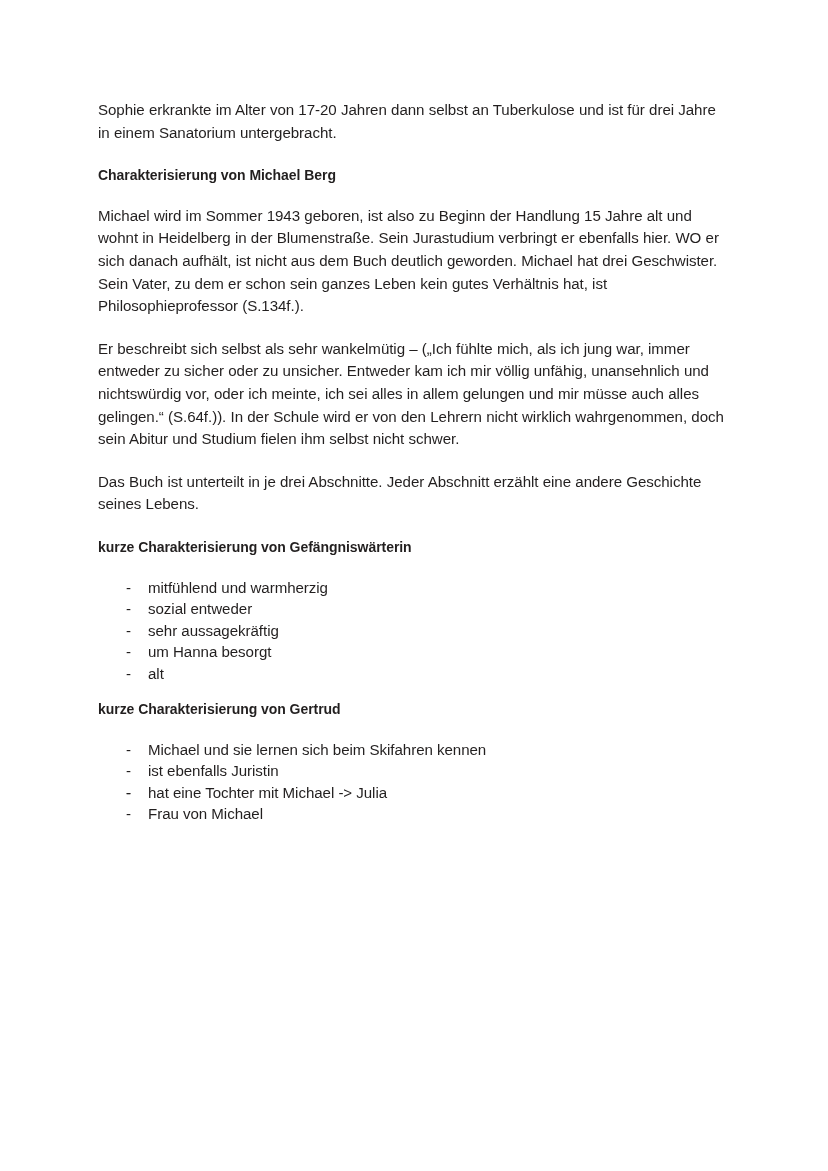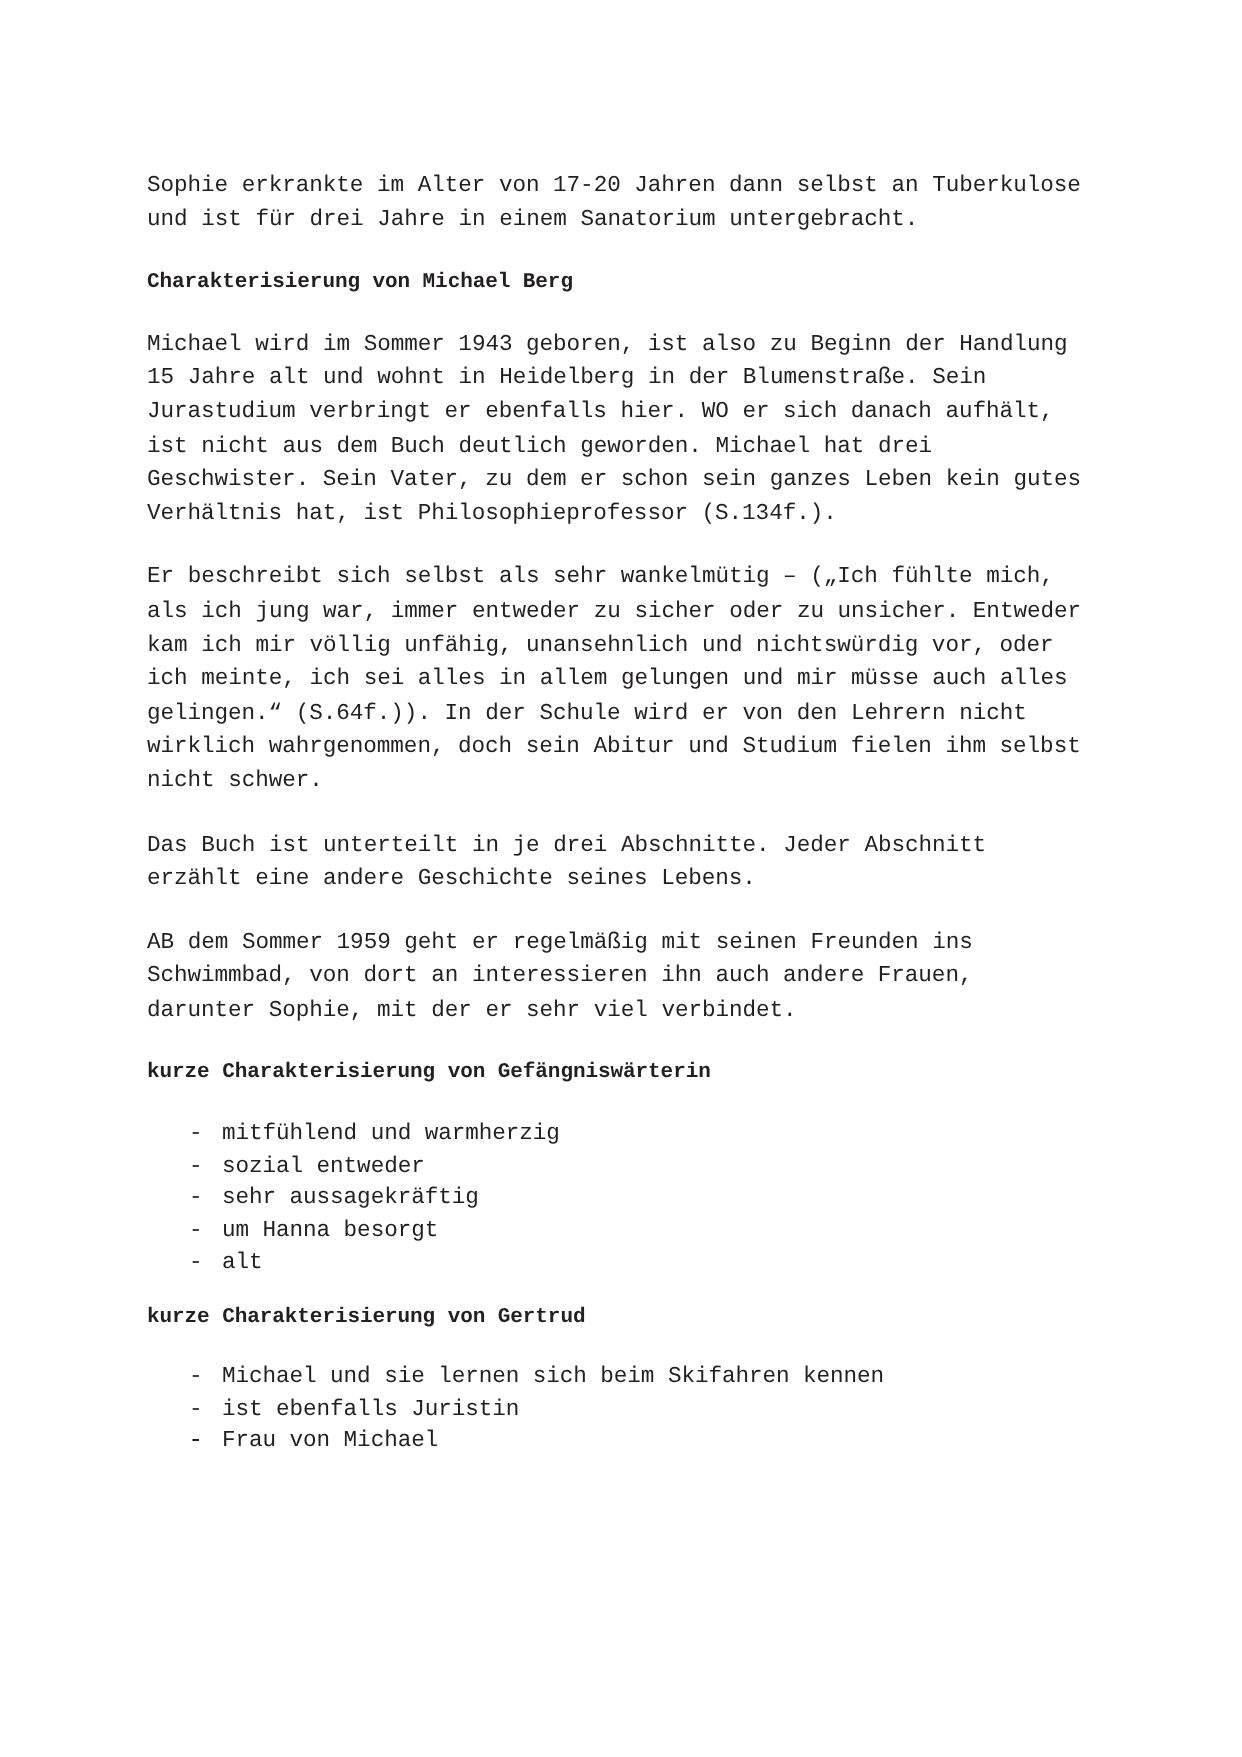--- a/index.html
+++ b/index.html
@@ -23,23 +23,22 @@
     left: 0;
     top: 0;
     width: 828px;
     height: 1171px;
     background: #ffffff;
   }
 
   .content {
     position: absolute;
     left: 98px;
-    top: 112px;
+    top: 99px;
     width: 630px;
-    font-family: Liberation Mono, monospace;
   }
 
   p.para {
     margin: 0 0 20px 0;
     font-size: 15.1px;
     line-height: 22.6px;
     letter-spacing: -0.05px;
     text-align: left;
     word-spacing: 0.1px;
   }
@@ -99,21 +98,20 @@
 
     <h2 class="heading gap-before-heading">Charakterisierung von Michael Berg</h2>
 
     <p class="para">Michael wird im Sommer 1943 geboren, ist also zu Beginn der Handlung 15 Jahre alt und wohnt in Heidelberg in der Blumenstraße. Sein Jurastudium verbringt er ebenfalls hier. WO er sich danach aufhält, ist nicht aus dem Buch deutlich geworden. Michael hat drei Geschwister. Sein Vater, zu dem er schon sein ganzes Leben kein gutes Verhältnis hat, ist Philosophieprofessor (S.134f.).</p>
 
     <p class="para">Er beschreibt sich selbst als sehr wankelmütig – („Ich fühlte mich, als ich jung war, immer entweder zu sicher oder zu unsicher. Entweder kam ich mir völlig unfähig, unansehnlich und nichtswürdig vor, oder ich meinte, ich sei alles in allem gelungen und mir müsse auch alles gelingen.“ (S.64f.)). In der Schule wird er von den Lehrern nicht wirklich wahrgenommen, doch sein Abitur und Studium fielen ihm selbst nicht schwer.</p>
 
     <p class="para">Das Buch ist unterteilt in je drei Abschnitte. Jeder Abschnitt erzählt eine andere Geschichte seines Lebens.</p>
 
 
-    <p class="para">AB dem Sommer 1959 geht er regelmäßig mit seinen Freunden ins Schwimmbad, von dort an interessieren ihn auch andere Frauen, darunter Sophie, mit der er sehr viel verbindet.</p>
 
     <h2 class="heading gap-before-heading-lg">kurze Charakterisierung von Gefängniswärterin</h2>
 
     <ul class="dash-list list-block tight">
       <li>
         <span class="dash">-</span>
         <span>mitfühlend und warmherzig</span>
       </li>
       <li>
         <span class="dash">-</span>
@@ -142,20 +140,21 @@
       </li>
       <li>
         <span class="dash">-</span>
         <span>ist ebenfalls Juristin</span>
       </li>
       <li>
         <span class="dash">-</span>
       </li>
       <li>
         <span class="dash">-</span>
+        <span>hat eine Tochter mit Michael -&gt; Julia</span>
       </li>
       <li>
         <span class="dash">-</span>
         <span>Frau von Michael</span>
       </li>
     </ul>
 
   </div>
 </div>
 

